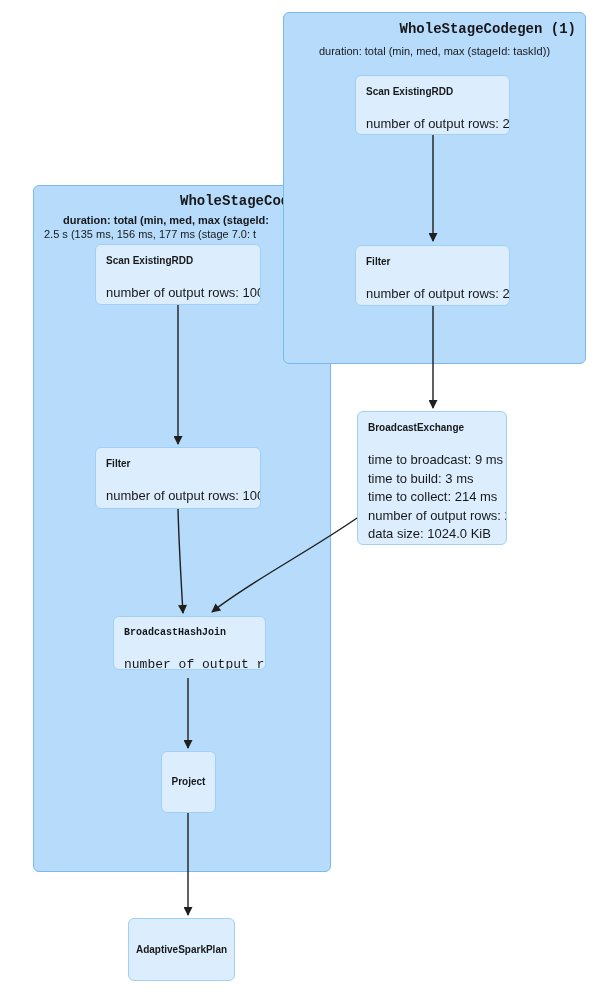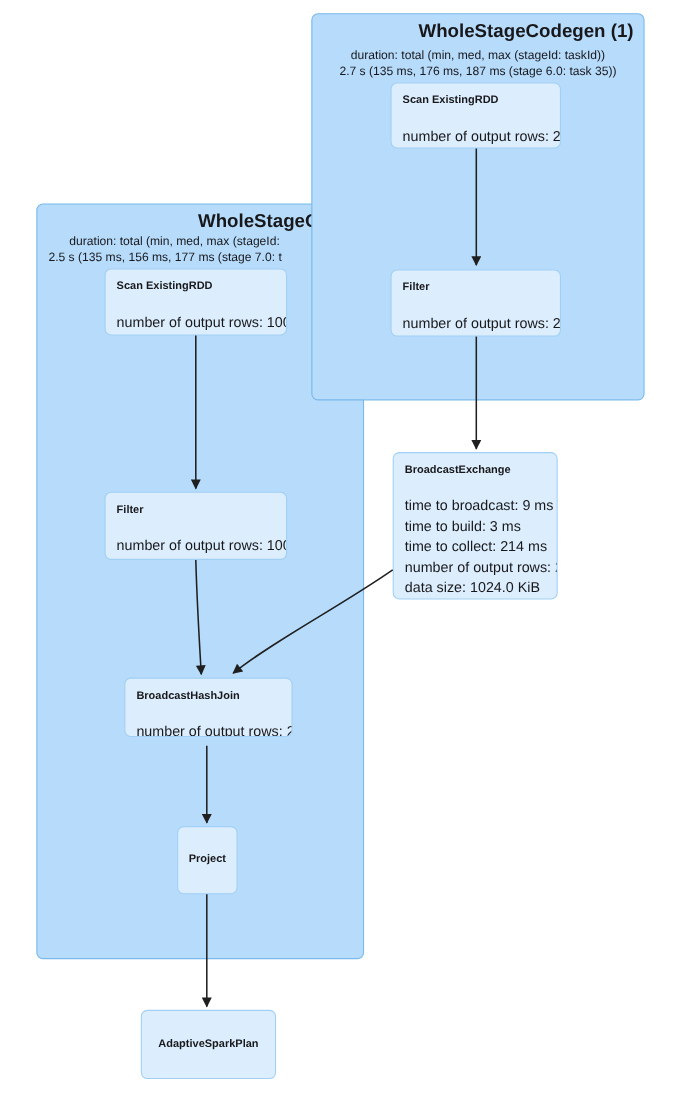--- a/index.html
+++ b/index.html
@@ -22,22 +22,23 @@
     overflow:hidden;
   }
   .cluster{
     position:absolute;
     background:var(--cluster-fill);
     border:1px solid var(--cluster-border);
     border-radius:6px;
   }
   .cl-title{
     position:absolute;
-    font-size:17px;font-weight:bold;line-height:16px;
+    font-size:14px;font-weight:bold;line-height:16px;
     white-space:nowrap;
+    font-family:Liberation Mono, monospace;
   }
   .cl-title.right{text-align:right;}
   .cl-dur{
     position:absolute;
     font-size:11px;line-height:14px;
     white-space:nowrap;
   }
   .cl-dur.center{left:0;right:0;text-align:center;}
   .node{
     position:absolute;
@@ -72,28 +73,27 @@
   }
   svg.edges marker path{fill:var(--edge);stroke:none;}
 </style>
 </head>
 <body>
 
 <div class="canvas">
 
   <div class="cluster" style="left:33px;top:185px;width:298px;height:687px;">
     <div class="cl-title" style="left:146px;top:7px;">WholeStageCode</div>
-    <div class="cl-dur" style="left:29px;top:27px;">duration: total (min, med, max (stageId:</div>
+    <div class="cl-dur" style="left:29px;top:27px;font-weight:bold;">duration: total (min, med, max (stageId:</div>
     <div class="cl-dur" style="left:10px;top:41px;">2.5 s (135 ms, 156 ms, 177 ms (stage 7.0: t</div>
   </div>
 
   <div class="cluster" style="left:283px;top:12px;width:303px;height:352px;">
     <div class="cl-title right" style="right:9px;top:8px;">WholeStageCodegen (1)</div>
     <div class="cl-dur center" style="top:31px;">duration: total (min, med, max (stageId: taskId))</div>
-    <div class="cl-dur center" style="top:45px;">2.7 s (135 ms, 176 ms, 187 ms (stage 6.0: task 35))</div>
   </div>
 
   <div class="node" style="left:355px;top:75px;width:155px;height:60px;">
     <div class="node-title">Scan ExistingRDD</div>
     <div class="node-metrics">
       <div class="node-metric">number of output rows: 2</div>
     </div>
   </div>
 
   <div class="node" style="left:355px;top:245px;width:155px;height:61px;">
@@ -121,32 +121,32 @@
     </div>
   </div>
 
   <div class="node" style="left:95px;top:447px;width:166px;height:62px;">
     <div class="node-title">Filter</div>
     <div class="node-metrics">
       <div class="node-metric">number of output rows: 100</div>
     </div>
   </div>
 
-  <div class="node" style="left:113px;top:616px;width:153px;height:54px;">
+  <div class="node" style="left:113px;top:616px;width:153px;height:54px;font-family:Liberation Mono, monospace;">
     <div class="node-title">BroadcastHashJoin</div>
     <div class="node-metrics">
       <div class="node-metric">number of output rows: 2</div>
     </div>
   </div>
 
   <div class="node center" style="left:161px;top:751px;width:55px;height:62px;">
     <div class="node-title">Project</div>
   </div>
 
-  <div class="node center" style="left:128px;top:918px;width:123px;height:63px;">
+  <div class="node center" style="left:128px;top:918px;width:107px;height:63px;">
     <div class="node-title">AdaptiveSparkPlan</div>
   </div>
 
   <svg class="edges" width="614" height="997">
     <defs>
       <marker id="arrow" viewBox="0 0 10 10" refX="9" refY="5" markerWidth="11" markerHeight="9" markerUnits="userSpaceOnUse" orient="auto">
         <path d="M0,0 L10,5 L0,10 Z"></path>
       </marker>
     </defs>
     <path class="edge" d="M433,135 L433,241" marker-end="url(#arrow)"></path>

